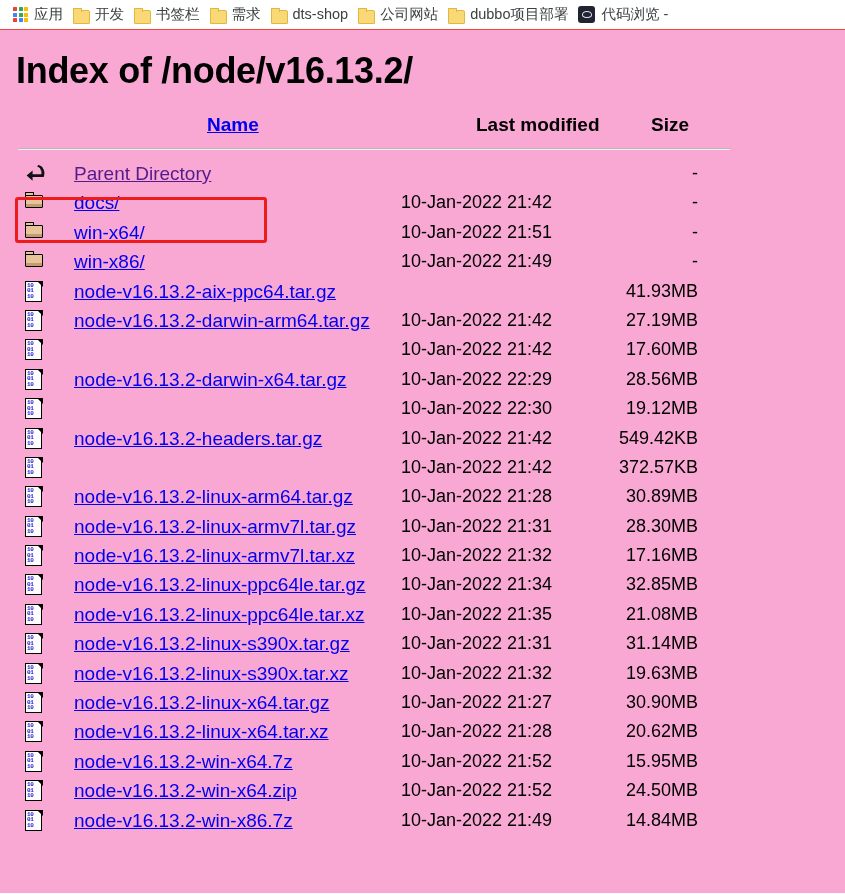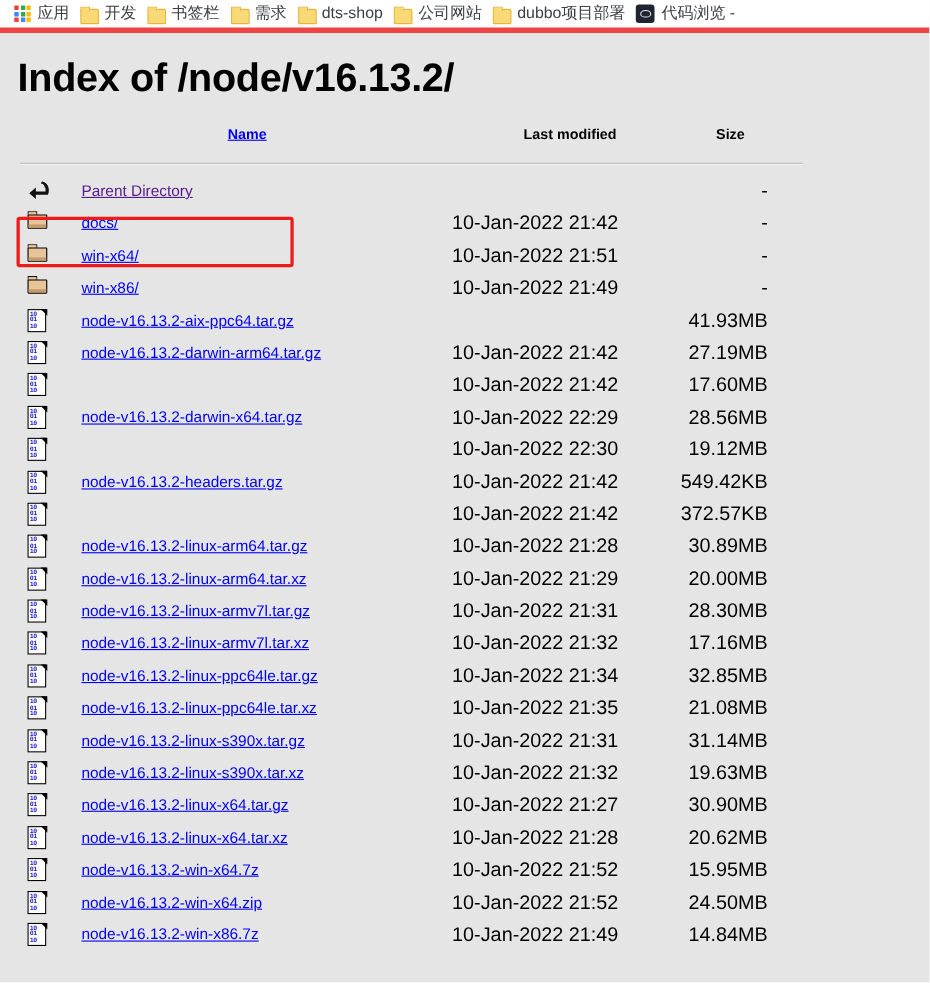--- a/index.html
+++ b/index.html
@@ -14,21 +14,21 @@
   
   #bookmark-bar {
     height: 30px;
     width: 845px;
     background: #ffffff;
     display: flex;
     align-items: center;
     padding-left: 10px;
     overflow: hidden;
     white-space: nowrap;
-    border-bottom: 5px solid #ef4444;
+    border-bottom: 1px solid #ef4444;
   }
   .bm-item {
     display: flex;
     align-items: center;
     height: 24px;
     padding: 0 7px 0 3px;
     border-radius: 3px;
     cursor: pointer;
     flex: 0 0 auto;
   }
@@ -87,40 +87,40 @@
     border: 1.6px solid #dfe6f0;
     border-radius: 50% 50% 45% 45%;
     background: #1f2430;
   }
 
   
   #page {
     position: relative;
     width: 845px;
     height: 863px;
-    background: #e5e5e5;
+    background: #f9a8d4;
     padding: 0;
   }
 
   #page-title {
     font-size: 36px;
     font-weight: bold;
     color: #000000;
     letter-spacing: -0.3px;
     margin: 0;
     padding: 20px 0 0 16px;
     font-family: "Liberation Sans", sans-serif;
   }
 
   
   #dir-header {
     position: relative;
     height: 34px;
     margin-top: 22px;
-    font-size: 13px;
+    font-size: 19px;
     font-weight: bold;
     color: #000000;
   }
   #col-name {
     position: absolute;
     left: 207px; top: 0;
     color: #0000ee;
     text-decoration: underline;
     cursor: pointer;
   }
@@ -160,26 +160,26 @@
     top: 3px;
     width: 22px; height: 22px;
   }
   .row .name-cell {
     position: absolute;
     left: 74px;
     top: 0;
     color: #0000ee;
     text-decoration: underline;
     cursor: pointer;
-    font-size: 14px;
+    font-size: 19px;
   }
   .row.visited .name-cell { color: #551a8b; }
   .row .date-cell {
     position: absolute;
-    left: 411px;
+    left: 401px;
     top: 0;
     color: #000000;
     font-size: 18px;
   }
   .row .size-cell {
     position: absolute;
     left: 560px;
     width: 138px;
     text-align: right;
     top: 0;
@@ -499,36 +499,20 @@
           <div class="ico-file">
             <div class="sheet"></div>
             <div class="fold"></div>
             <div class="bits">
               <span>10</span>
               <span>01</span>
               <span>10</span>
             </div>
           </div>
         </div>
-        <a class="name-cell" href="#">node-v16.13.2-linux-arm64.tar.xz</a>
-        <span class="date-cell">10-Jan-2022 21:29</span>
-        <span class="size-cell">20.00MB</span>
-      </div>
-      <div class="row">
-        <div class="icon-cell">
-          <div class="ico-file">
-            <div class="sheet"></div>
-            <div class="fold"></div>
-            <div class="bits">
-              <span>10</span>
-              <span>01</span>
-              <span>10</span>
-            </div>
-          </div>
-        </div>
         <a class="name-cell" href="#">node-v16.13.2-linux-armv7l.tar.gz</a>
         <span class="date-cell">10-Jan-2022 21:31</span>
         <span class="size-cell">28.30MB</span>
       </div>
       <div class="row">
         <div class="icon-cell">
           <div class="ico-file">
             <div class="sheet"></div>
             <div class="fold"></div>
             <div class="bits">

